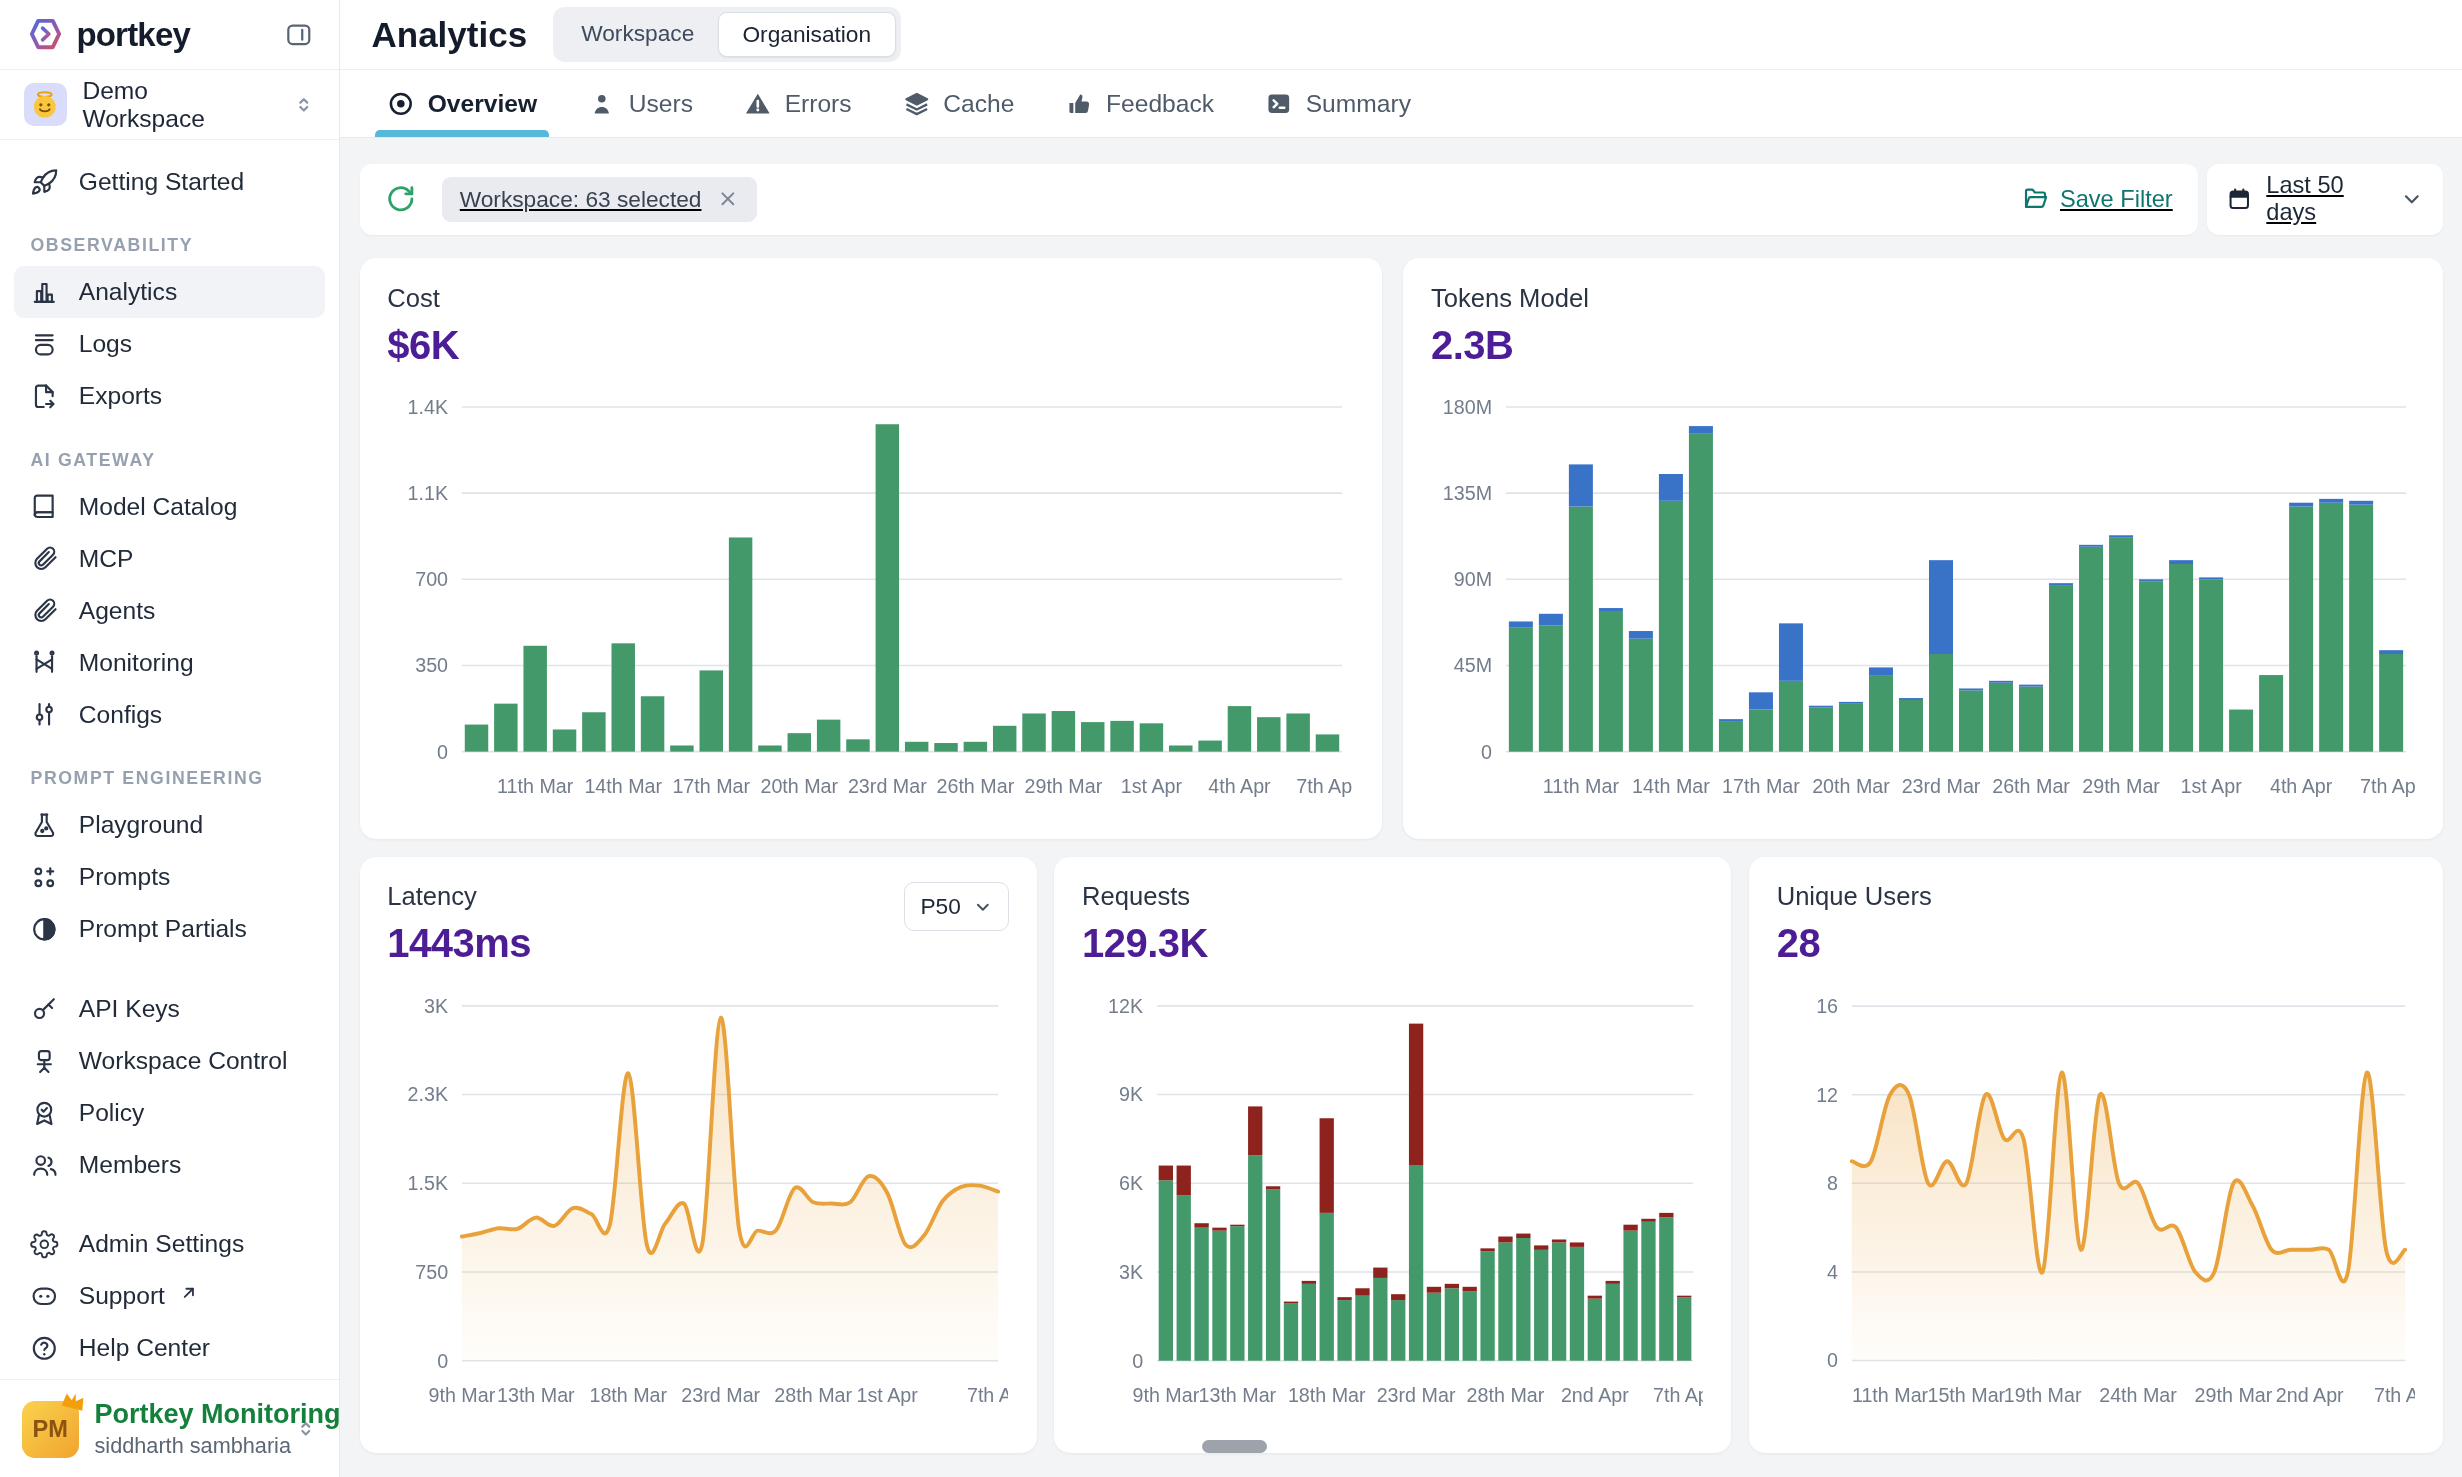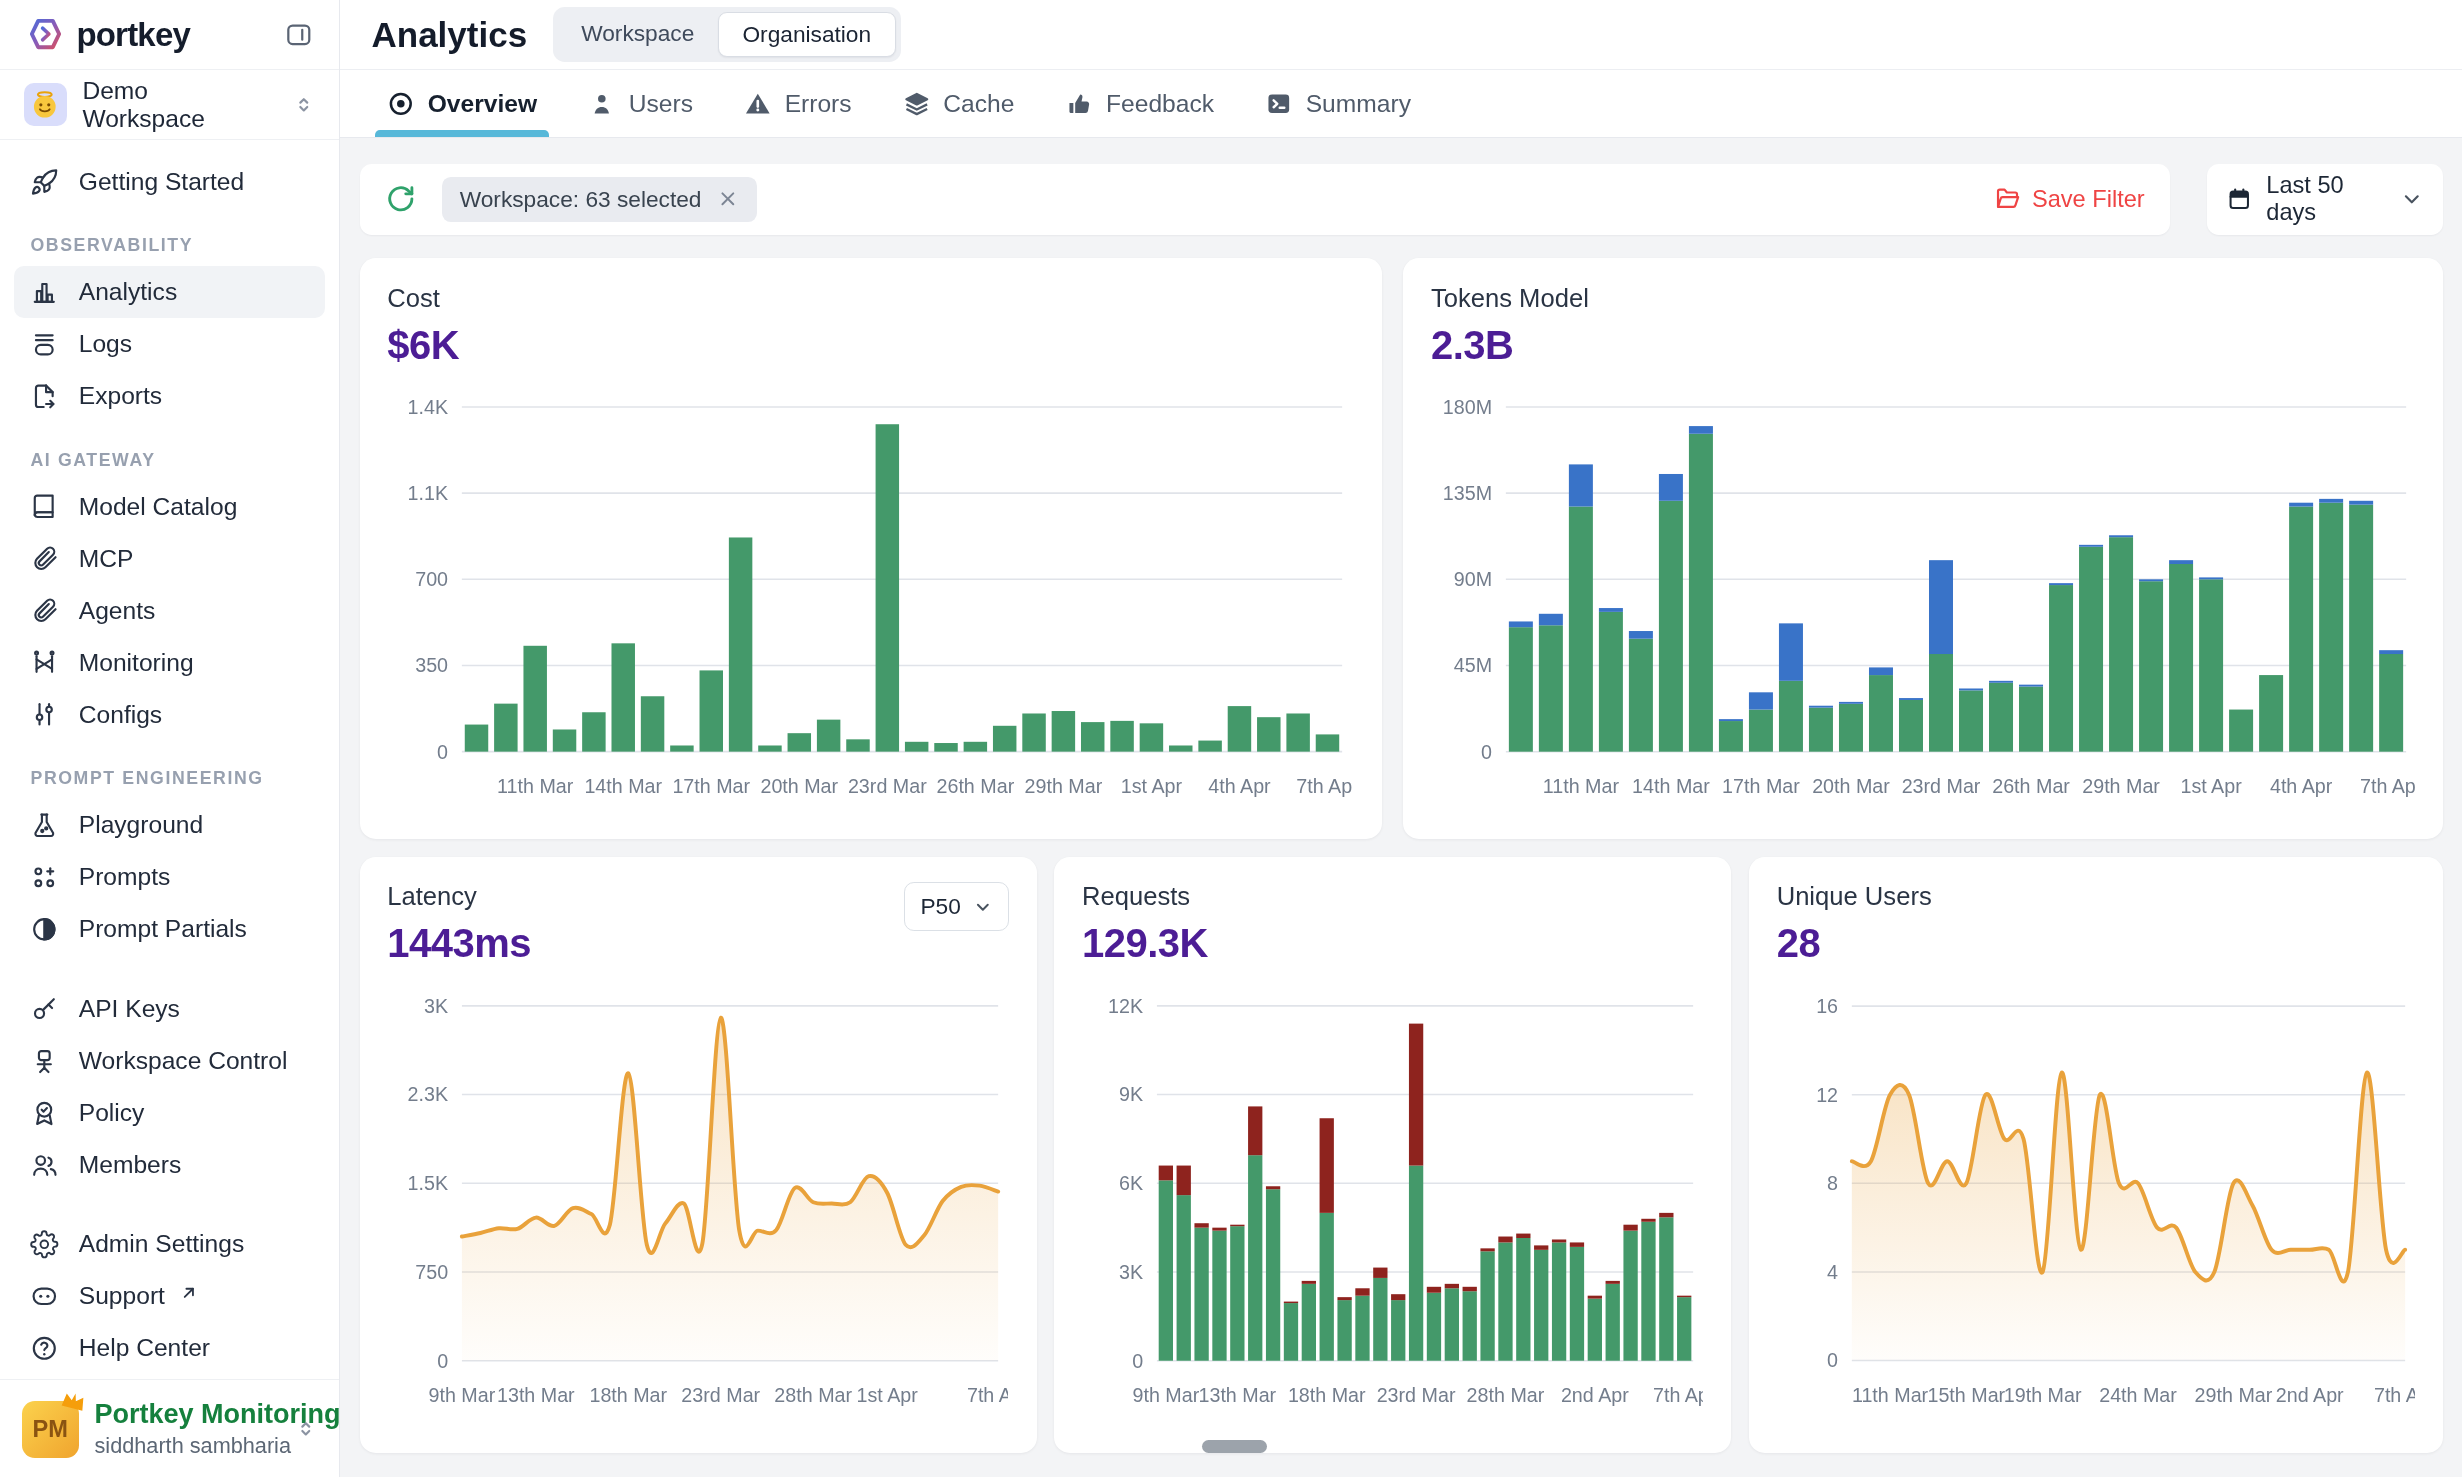--- a/index.html
+++ b/index.html
@@ -37,26 +37,26 @@
   .toggle{background:#edeff3;border-radius:11.8px;padding:4.9px;display:flex;}
   .toggle .opt{font-size:22.7px;color:#3f4a5b;padding:7.9px 23.6px;border-radius:8.9px;cursor:pointer;}
   .toggle .opt.selected{background:#fff;border:1px solid #d9dde4;color:#1b2433;box-shadow:0 1px 2px rgba(16,24,40,.06);}
   .tabs{height:69px;background:#fff;border-top:1px solid #eceef2;border-bottom:1px solid #e7e9ee;display:flex;align-items:stretch;gap:19.7px;padding:0 31.5px;}
   .tab{display:flex;align-items:center;gap:12.8px;padding:0 15.8px;font-size:24.6px;color:#505b6a;position:relative;cursor:pointer;}
   .tab .ticon{width:27.6px;height:27.6px;}
   .tab.active{color:#16202e;font-weight:600;}
   .tab.active::after{content:"";position:absolute;left:3.9px;right:3.9px;bottom:0;height:6.9px;background:#57b8d9;border-radius:4.9px 4.9px 0 0;}
 
   .content{flex:1;background:#f3f4f6;padding:25.6px 19.7px 0 19.7px;position:relative;}
-  .fbar{display:flex;gap:37px;height:71px;}
+  .fbar{display:flex;gap:9px;height:71px;text-decoration:underline;}
   .fmain{flex:1;background:#fff;border-radius:11.8px;display:flex;align-items:center;gap:17.7px;padding:0 17.7px;box-shadow:0 1px 2px rgba(16,24,40,.05);}
   .refresh-btn{width:47px;height:47px;border-radius:9.9px;display:flex;align-items:center;justify-content:center;color:#2fa26b;cursor:pointer;}
   .chip{background:#e9ebf0;border-radius:8.9px;height:45px;display:flex;align-items:center;gap:15.8px;padding:0 17.7px;font-size:22.7px;color:#39434f;cursor:pointer;}
   .chip .x{color:#7c8594;display:flex;cursor:pointer;}
-  .save{margin-left:auto;display:flex;align-items:center;gap:10.8px;color:#ef4444;font-size:23.6px;cursor:pointer;padding-right:7.9px;}
+  .save{margin-left:auto;display:flex;align-items:center;gap:10.8px;color:#0f766e;font-size:23.6px;cursor:pointer;padding-right:7.9px;}
   .datebtn{width:236px;background:#fff;border-radius:11.8px;display:flex;align-items:center;gap:14.8px;padding:0 19.7px;font-size:23.6px;color:#1d2735;box-shadow:0 1px 2px rgba(16,24,40,.05);cursor:pointer;}
   .datebtn .chev{margin-left:auto;color:#49535f;display:flex;}
 
   .row{display:flex;gap:21.7px;}
   .row1{margin-top:23.6px;}
   .row2{margin-top:17.7px;gap:17.7px;}
   .card{background:#fff;border-radius:15.8px;box-shadow:0 1px 3px rgba(16,24,40,.06);padding:25.6px 27.6px;}
   .card-cost{width:1022px;height:581px;}
   .card-tokens{width:1040px;height:581px;}
   .card-latency{width:677px;height:596px;}

